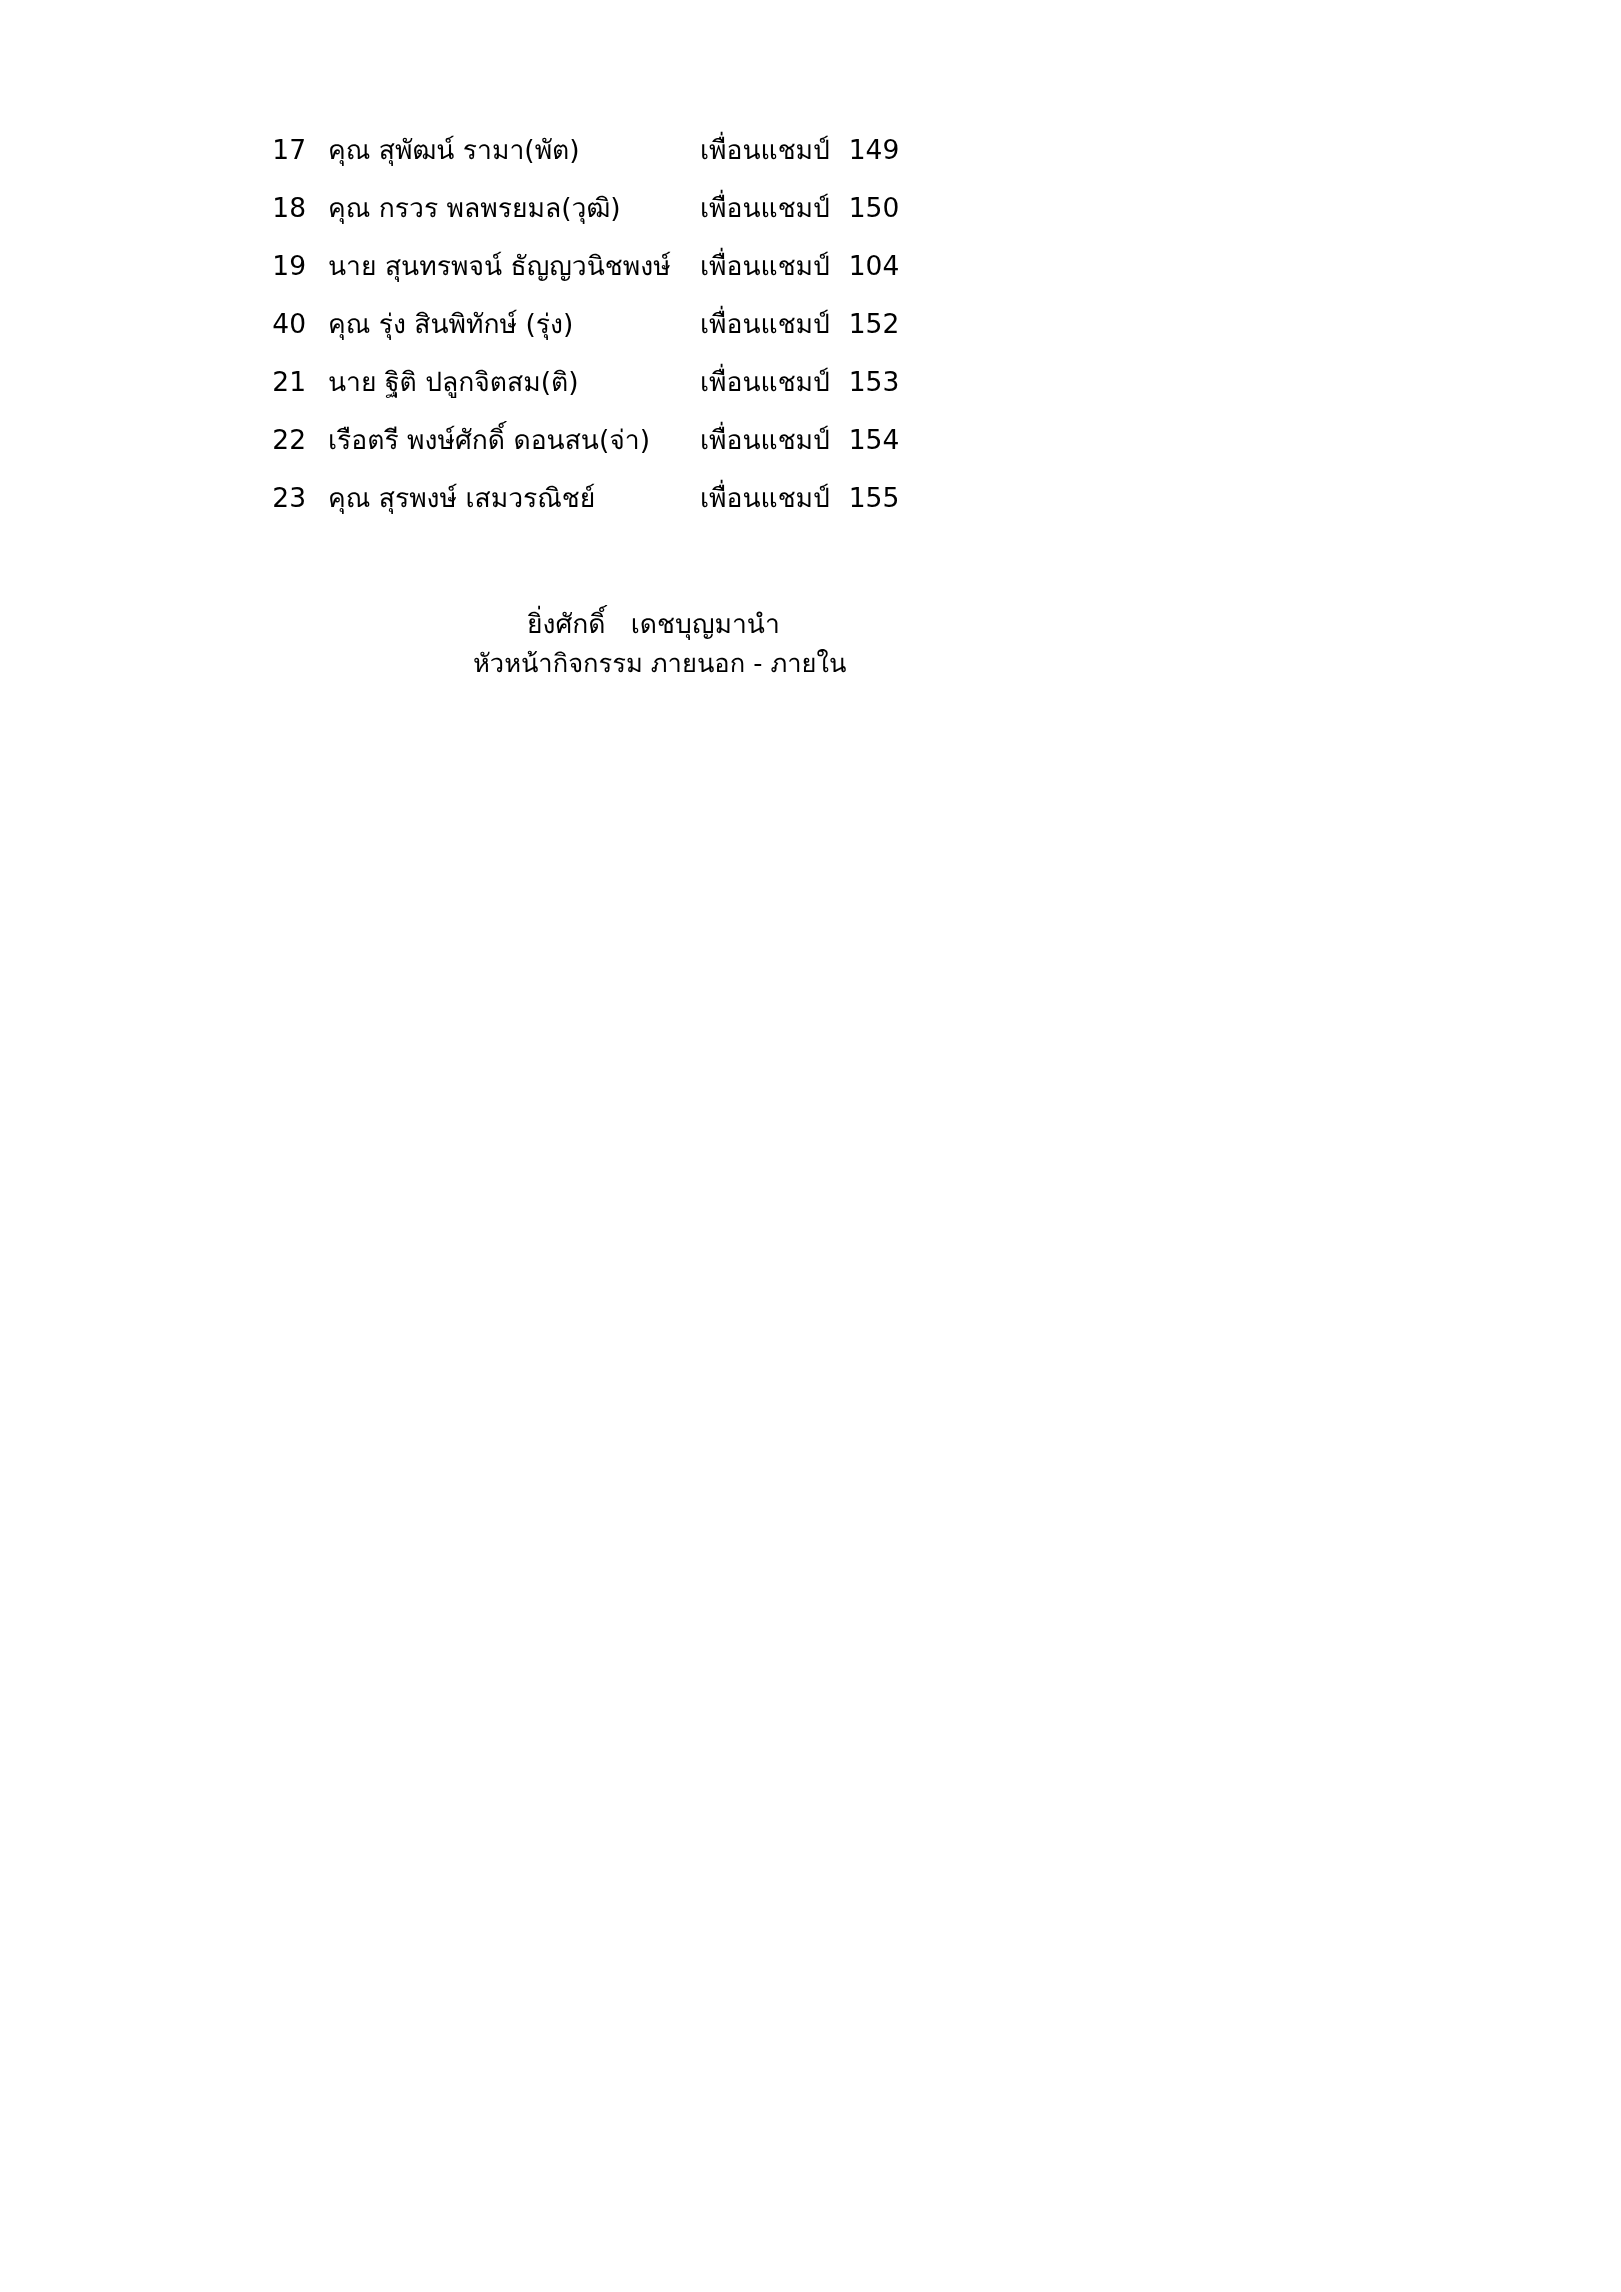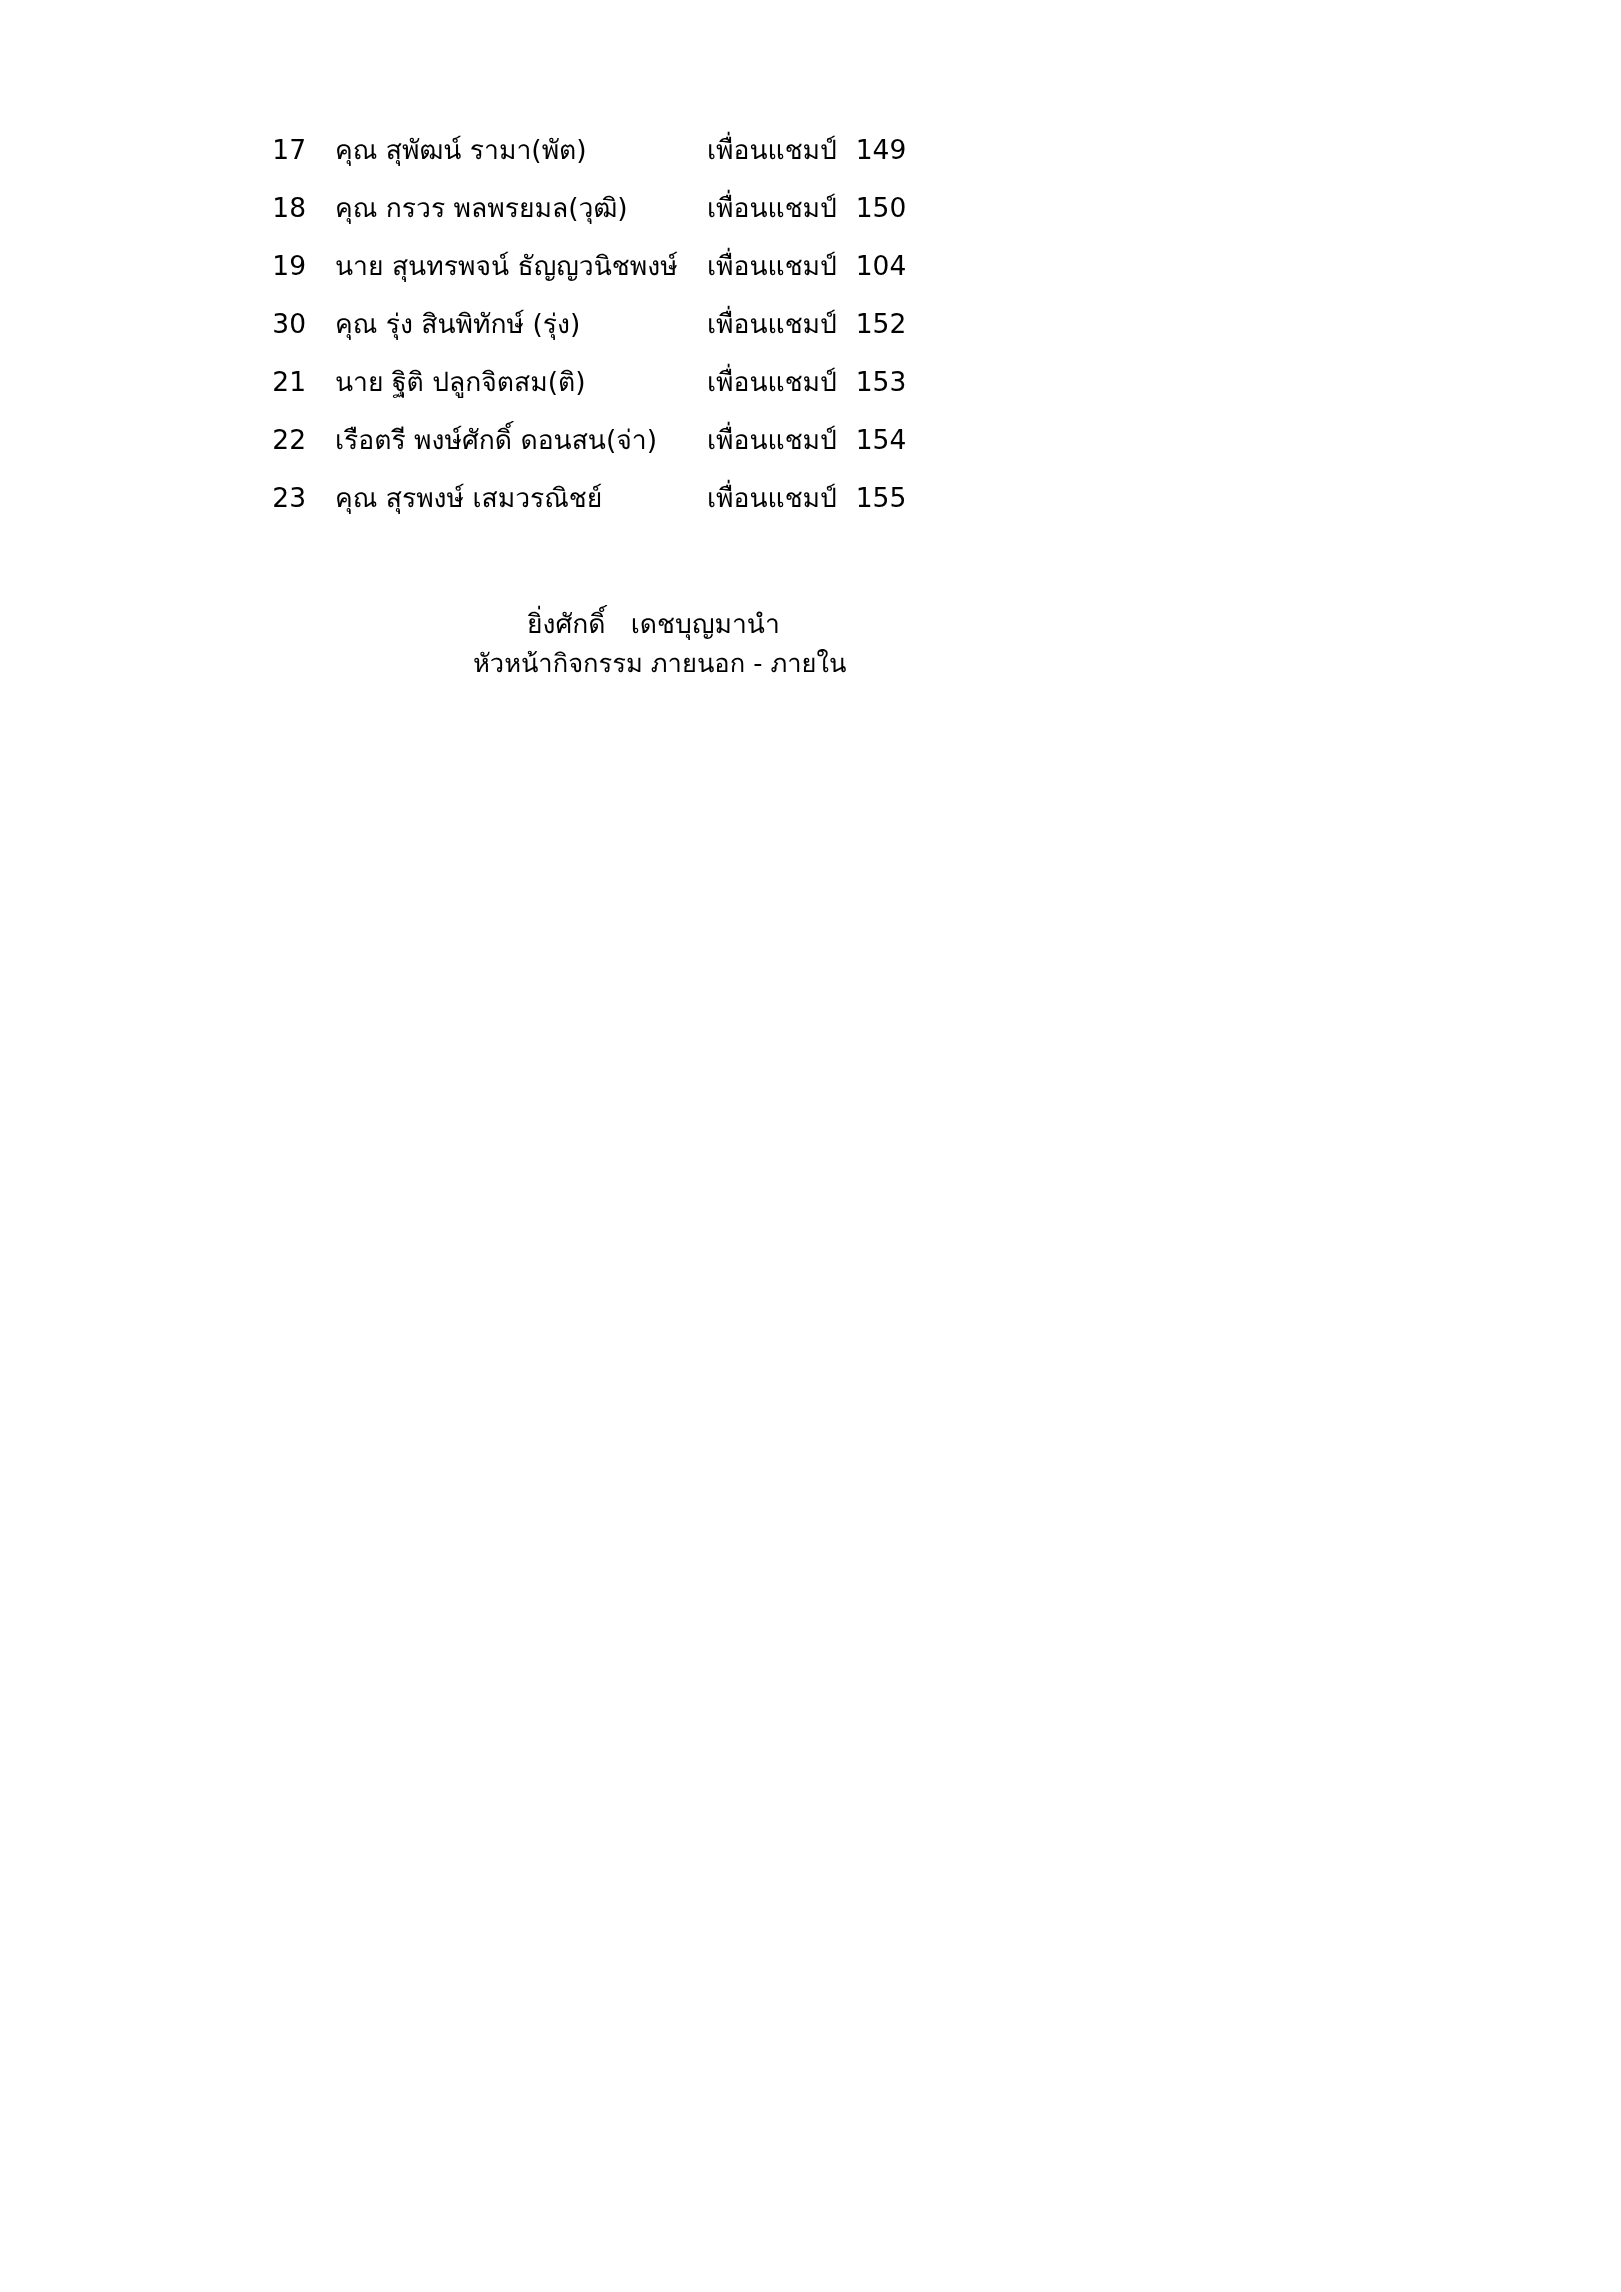--- a/index.html
+++ b/index.html
@@ -35,21 +35,21 @@
     line-height: 1.0;
     height: 58px;
     white-space: nowrap;
   }
   .entry-index {
     width: 51px;
     text-align: right;
     flex: 0 0 auto;
   }
   .entry-name {
-    margin-left: 29px;
+    margin-left: 22px;
     width: 372px;
     flex: 0 0 auto;
     overflow: visible;
   }
   .entry-group {
     flex: 0 0 auto;
     width: 135px;
   }
   .entry-number {
     flex: 0 0 auto;
@@ -97,21 +97,21 @@
         <span class="entry-group">เพื่อนแชมป์</span>
         <span class="entry-number">150</span>
       </li>
       <li class="entry-row">
         <span class="entry-index">19</span>
         <span class="entry-name">นาย สุนทรพจน์ ธัญญวนิชพงษ์</span>
         <span class="entry-group">เพื่อนแชมป์</span>
         <span class="entry-number">104</span>
       </li>
       <li class="entry-row">
-        <span class="entry-index">30</span>
+        <span class="entry-index">40</span>
         <span class="entry-name">คุณ รุ่ง สินพิทักษ์ (รุ่ง)</span>
         <span class="entry-group">เพื่อนแชมป์</span>
         <span class="entry-number">152</span>
       </li>
       <li class="entry-row">
         <span class="entry-index">21</span>
         <span class="entry-name">นาย ฐิติ ปลูกจิตสม(ติ)</span>
         <span class="entry-group">เพื่อนแชมป์</span>
         <span class="entry-number">153</span>
       </li>

